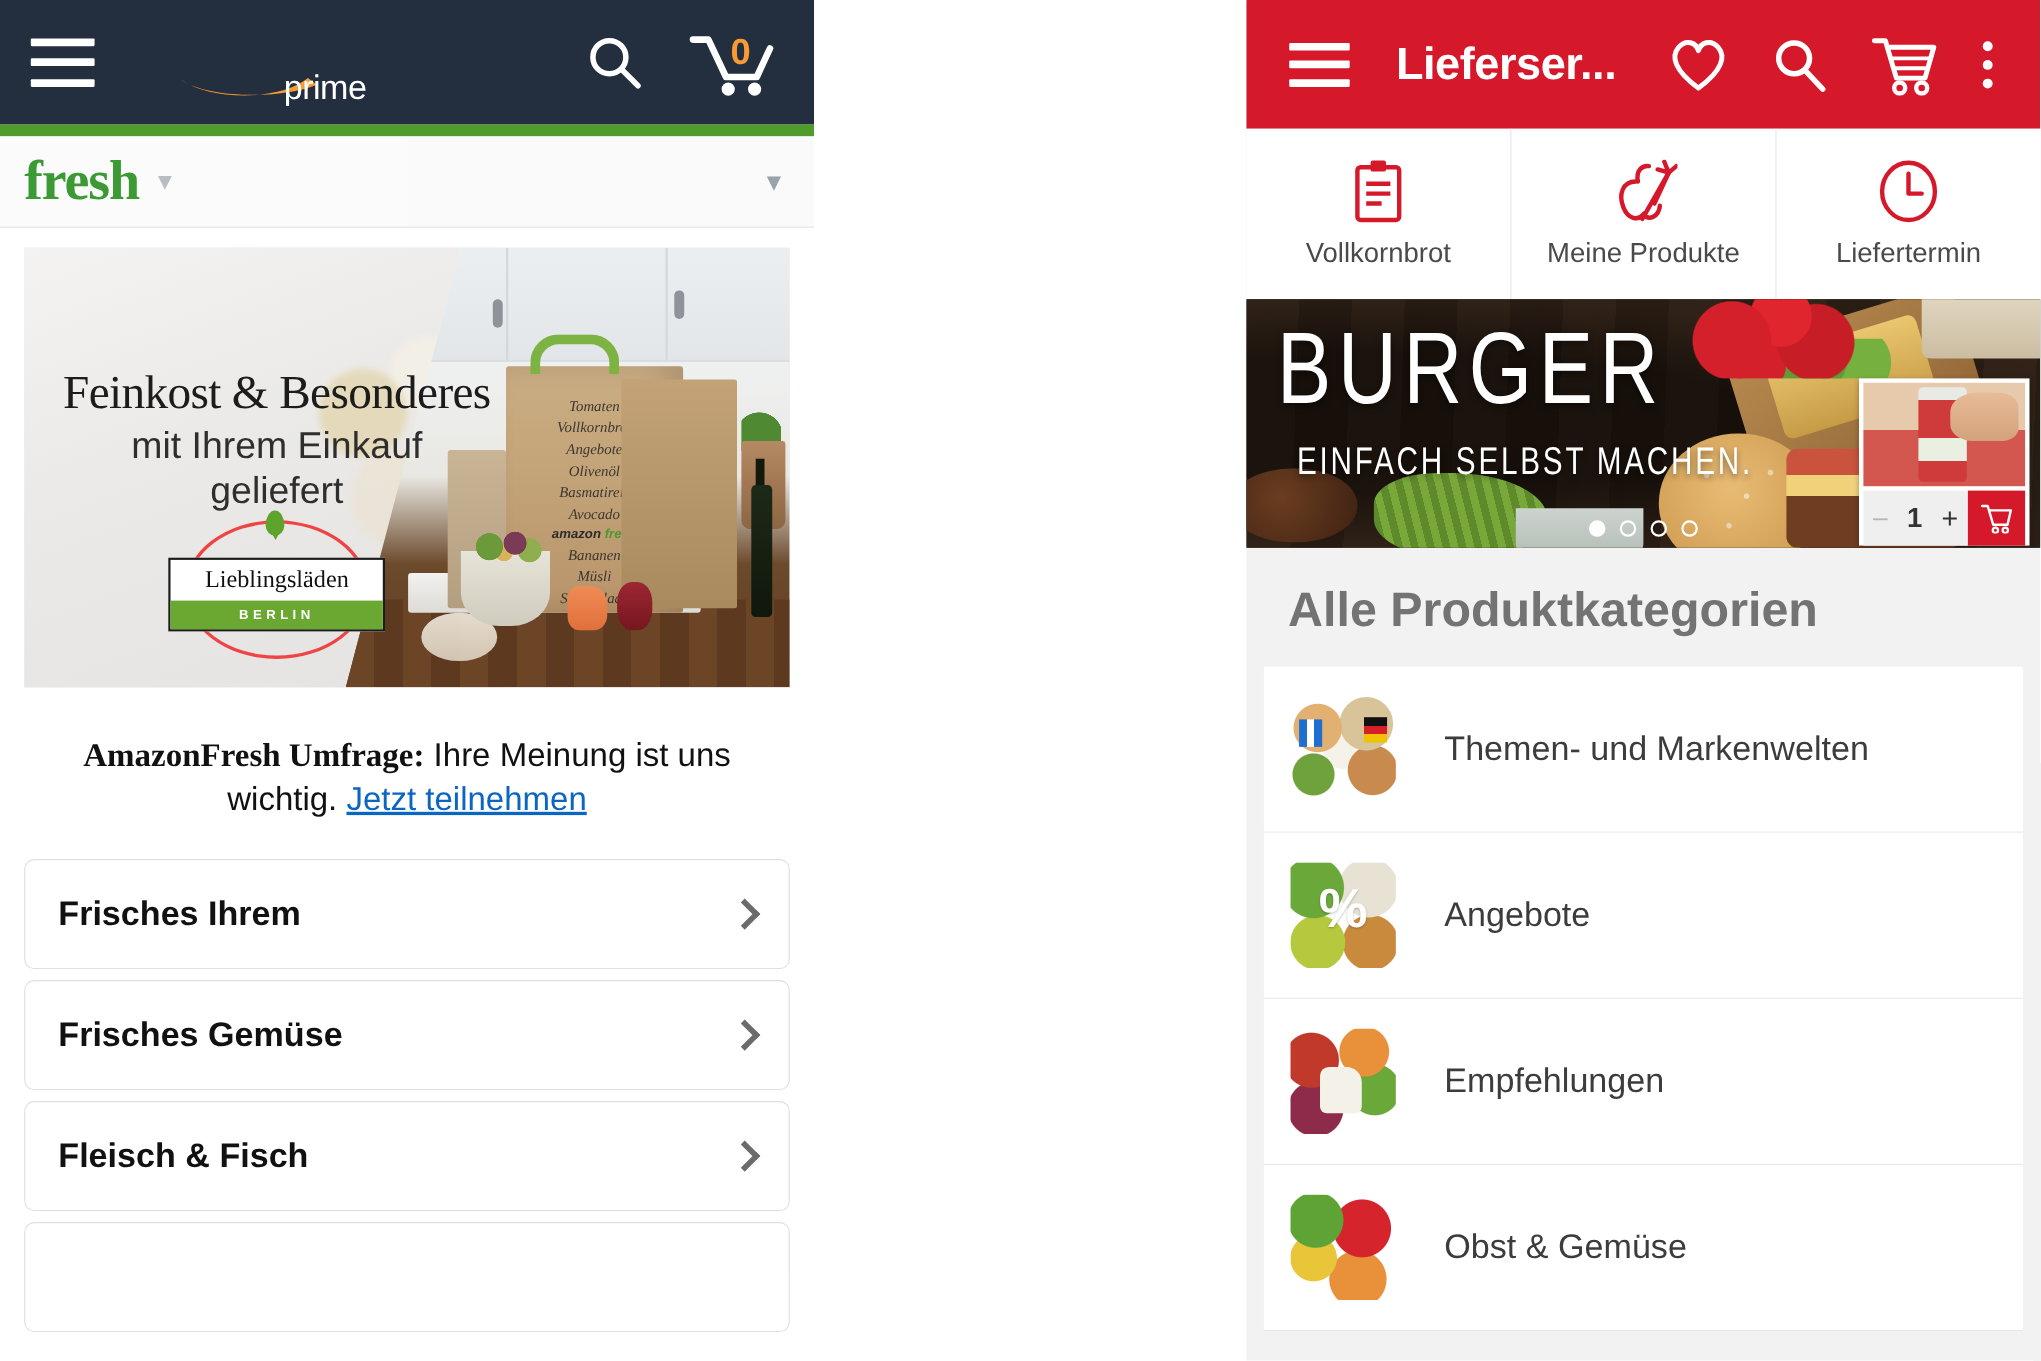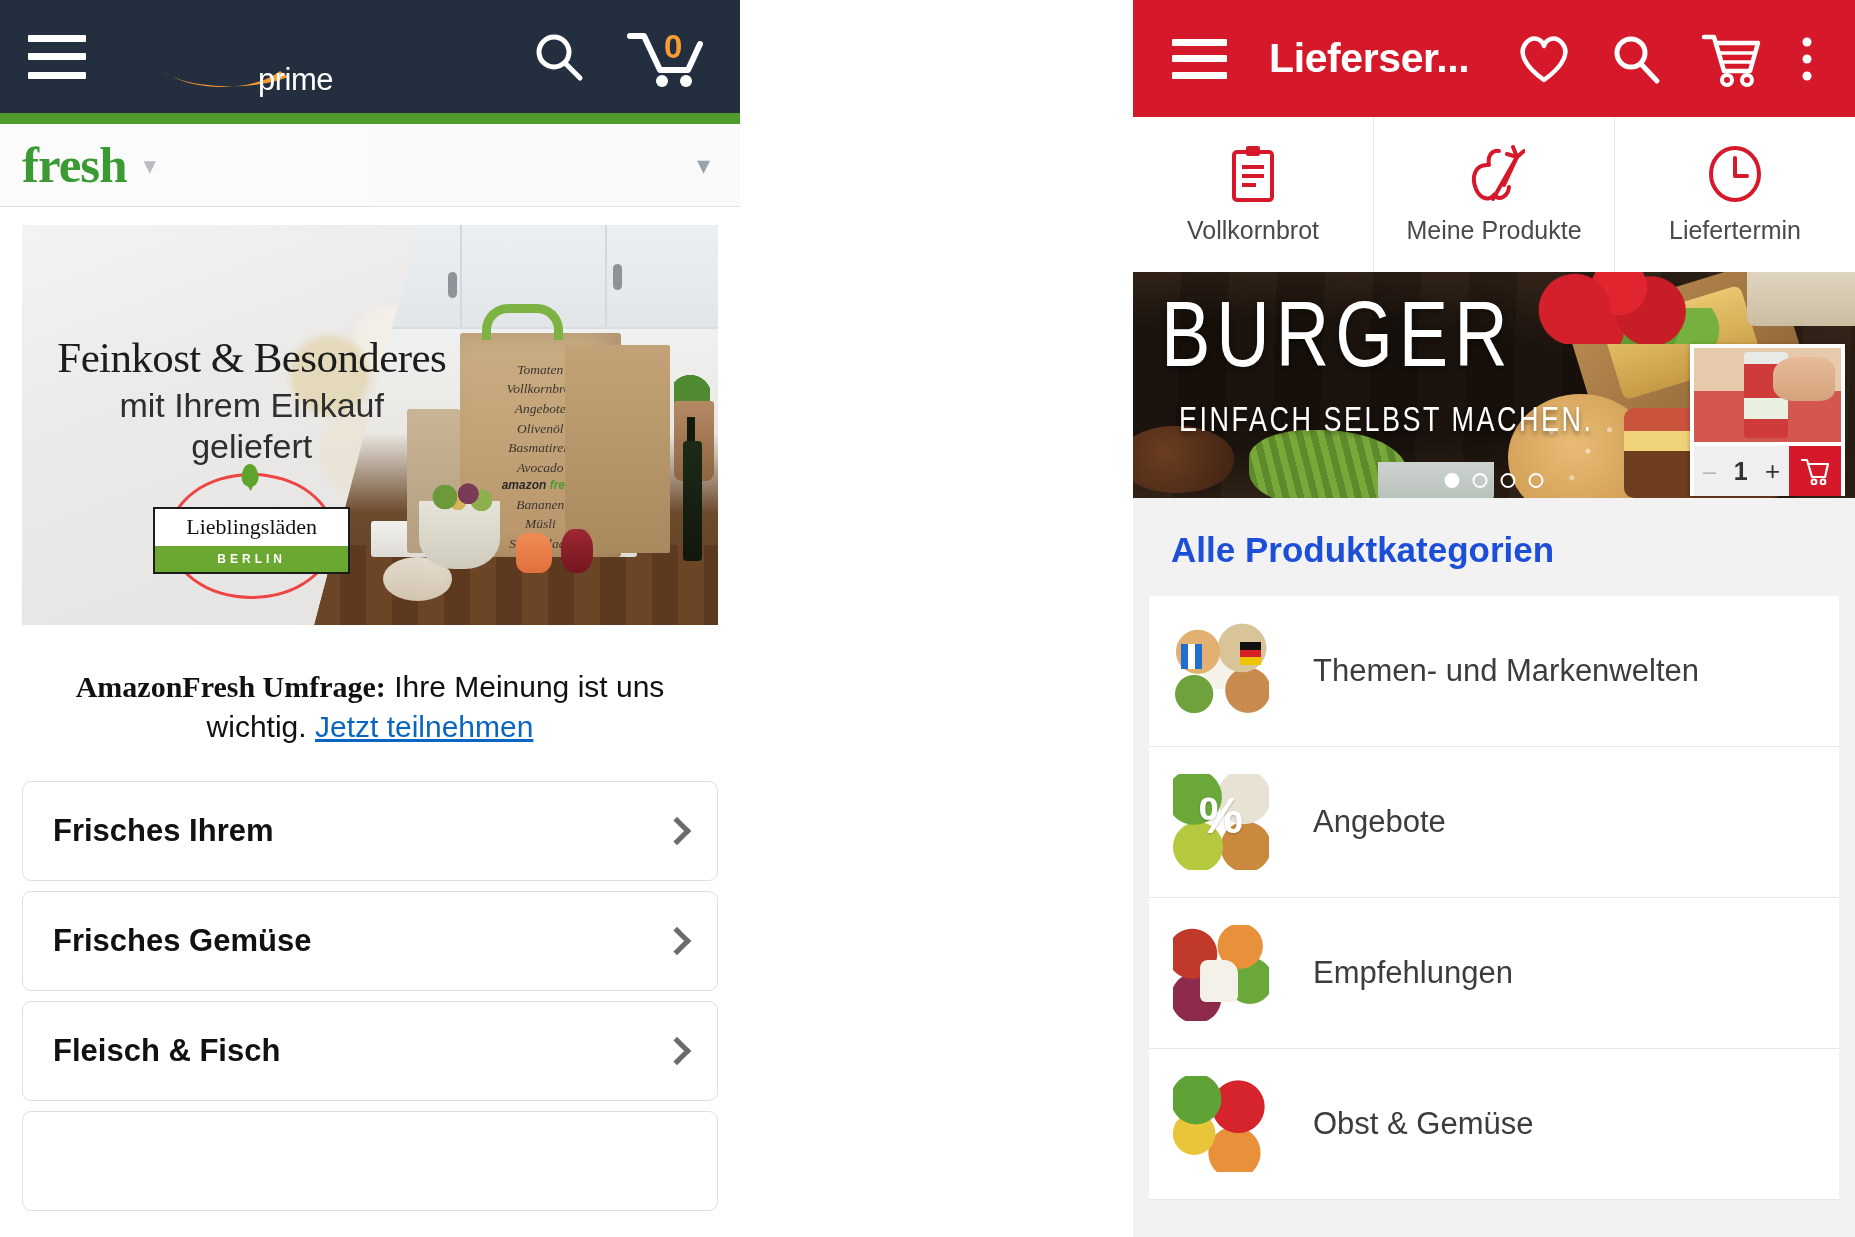--- a/index.html
+++ b/index.html
@@ -234,21 +234,21 @@
   .bn-qty .num { font-weight:700; font-size:25px; }
   .bn-qty .plus { font-size:26px; color:#333; }
   .bn-addcart { width:52px; height:100%; background:#d6182b; display:flex;
     align-items:center; justify-content:center; }
 
   .bn-dots { position:absolute; left:50%; bottom:10px; transform:translateX(-50%);
     display:flex; gap:13px; }
   .bn-dot { width:15px; height:15px; border-radius:50%; border:2px solid #fff; }
   .bn-dot.active { background:#fff; }
 
-  .lf-section-title { font-size:35px; font-weight:700; color:#1d4ed8;
+  .lf-section-title { font-size:44px; font-weight:700; color:#737373;
     padding:32px 0 26px 38px; }
 
   .lf-cat { background:#fff; height:151px; display:flex; align-items:center;
     margin:0 16px; border-bottom:1px solid #e7e7e7; cursor:pointer; }
   .lf-cat-icon { width:96px; height:96px; margin-left:24px; flex:none;
     position:relative; border-radius:4px; overflow:hidden; }
   .lf-cat-label { font-size:31px; color:#3c3c3c; margin-left:44px; }
 
   .ic-themen { background:
       radial-gradient(circle at 26% 30%,#e2b070 0 22%,transparent 23%),

